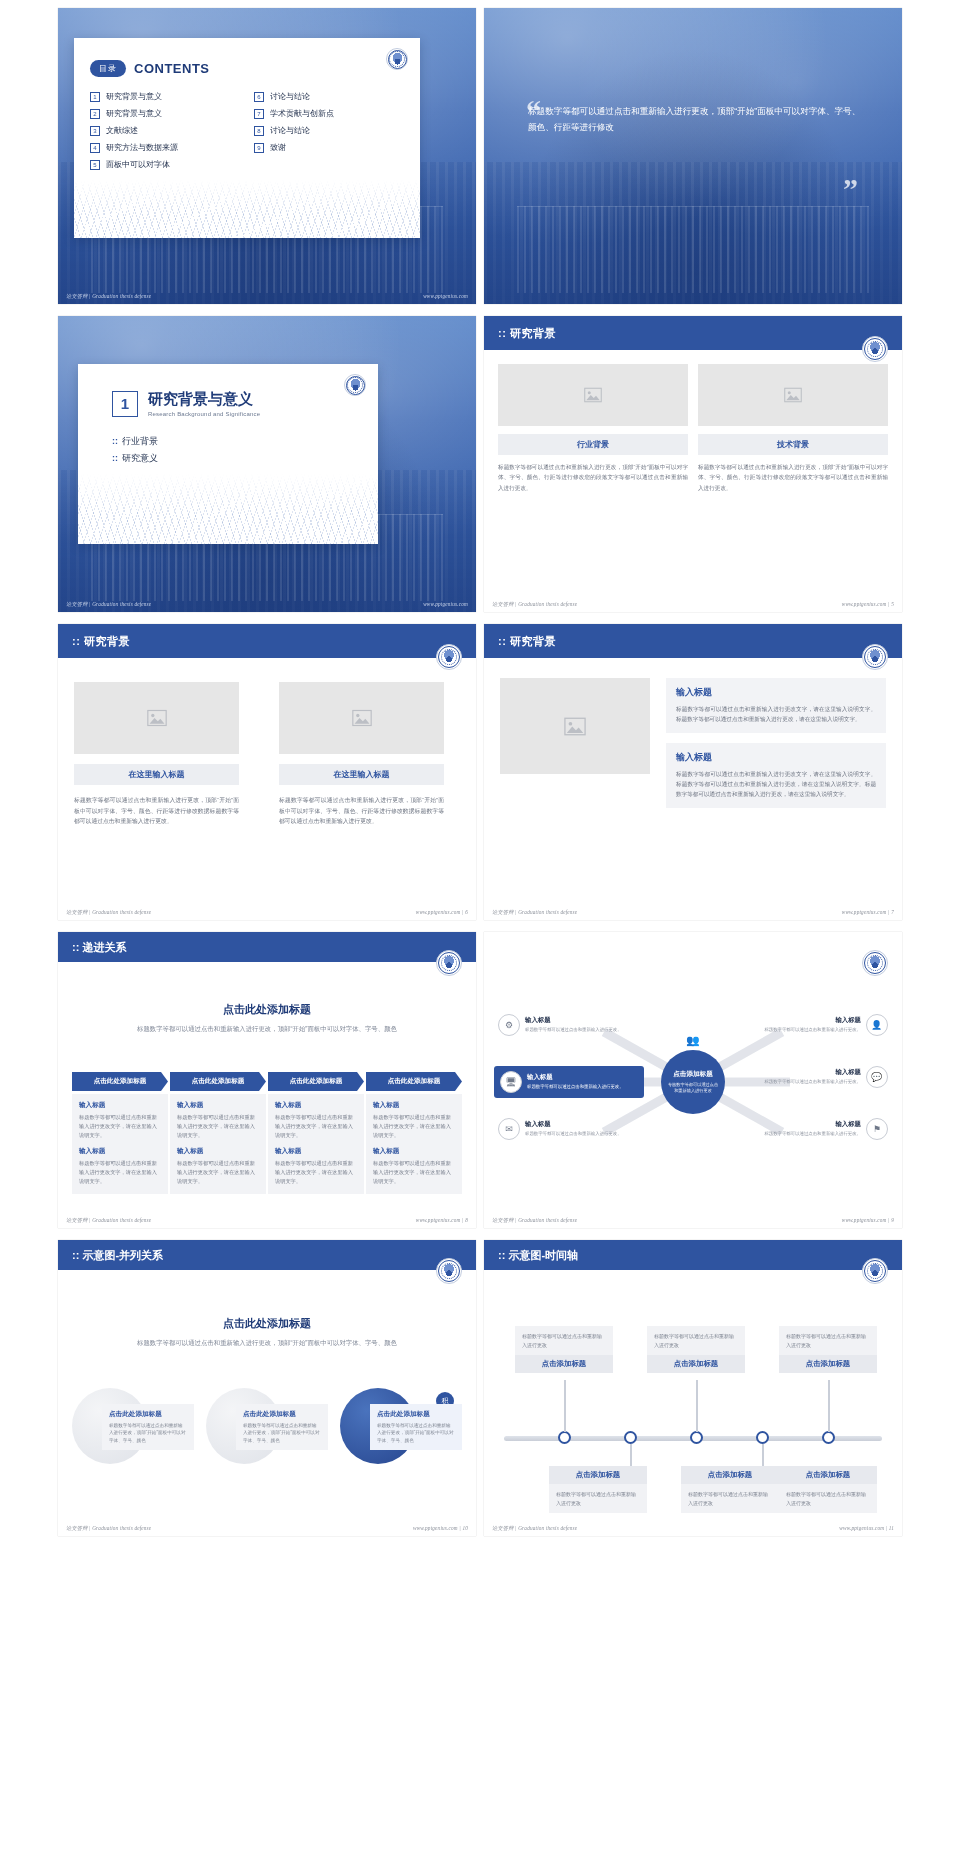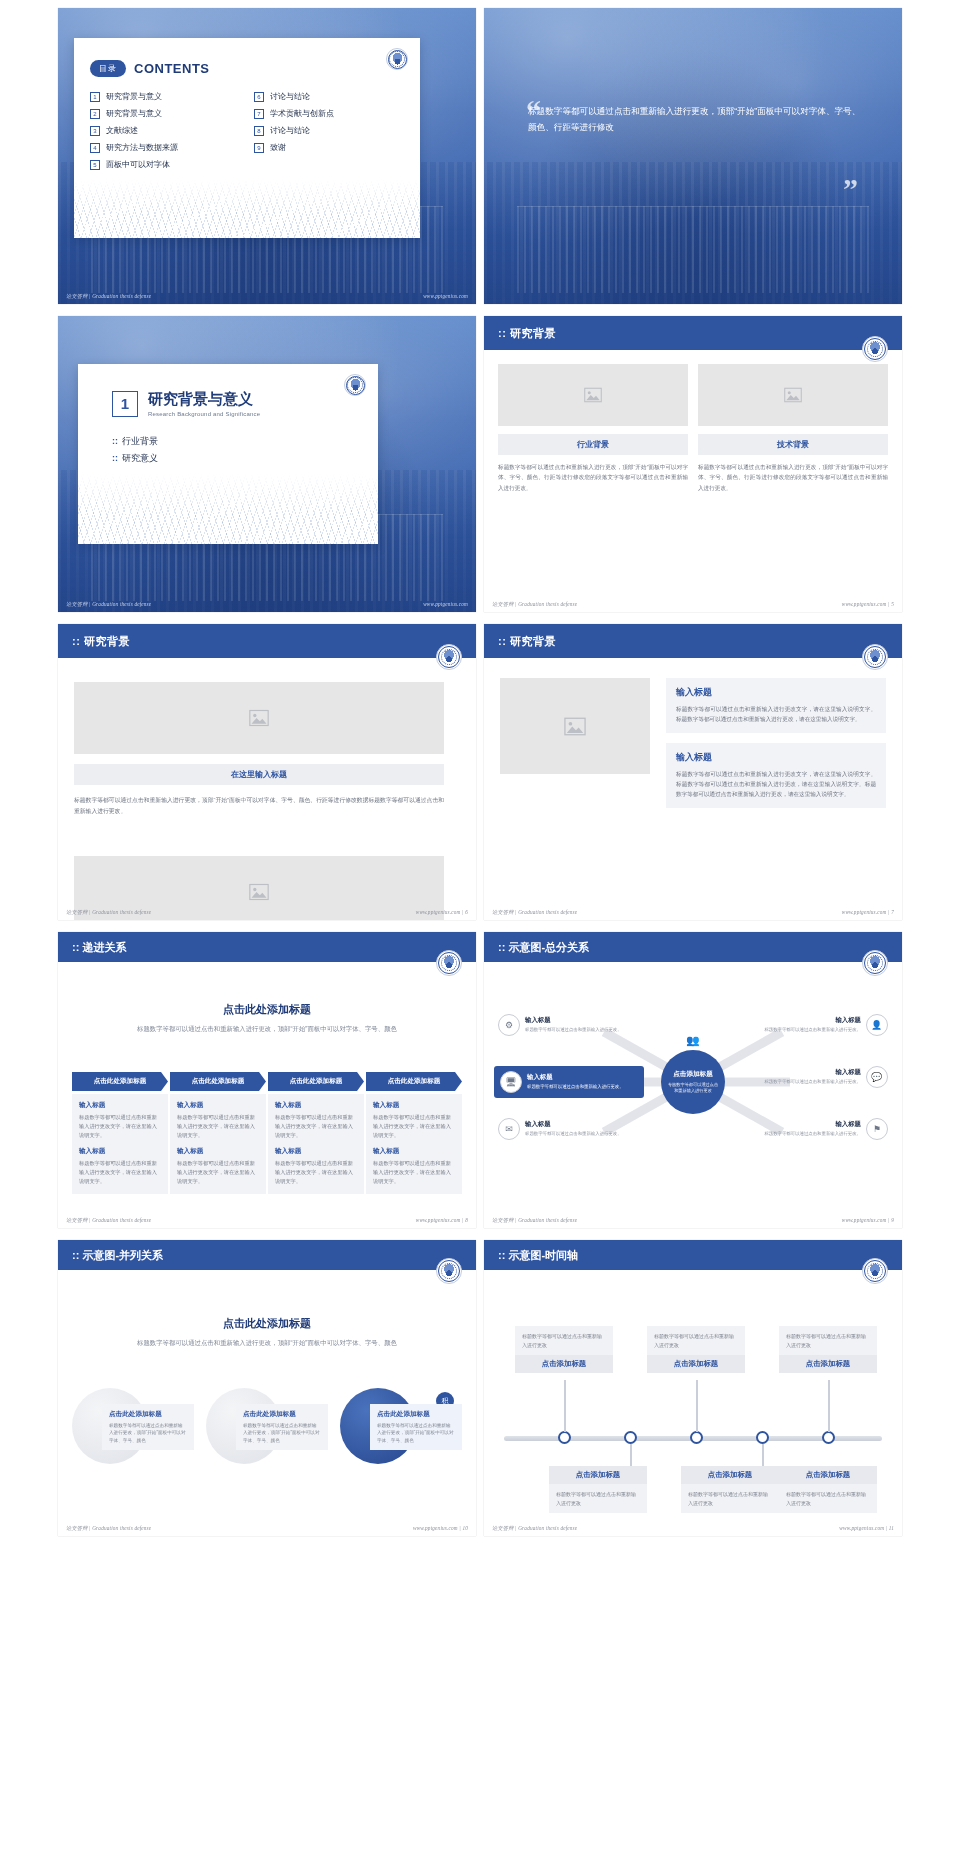--- a/index.html
+++ b/index.html
@@ -182,21 +182,21 @@
     padding: 5px 0;
   }
   .para { font-size: 5.6px; color: #6a717f; line-height: 1.85; text-align: justify; }
   
   .cols3 { position: absolute; left: 14px; right: 14px; top: 48px; display: flex; gap: 10px; }
   .cols3 > div { flex: 1; }
   .cols3 .imgph { height: 62px; }
   .cols3 .cap { margin-top: 8px; }
   .cols3 .para { margin-top: 7px; }
   
-  .cols2 { position: absolute; left: 16px; right: 32px; top: 58px; display: flex; gap: 40px; flex-direction: column; }
+  .cols2 { position: absolute; left: 16px; right: 32px; top: 58px; display: flex; gap: 40px; }
   .cols2 > div { flex: 1; }
   .cols2 .imgph { height: 72px; }
   .cols2 .cap { margin-top: 10px; }
   .cols2 .para { margin-top: 10px; font-size: 5.8px; }
   
   .s6 { position: absolute; left: 16px; right: 16px; top: 54px; display: flex; gap: 16px; }
   .s6 .imgph { width: 150px; height: 96px; }
   .s6 .txt { flex: 1; }
   .s6 .blk { background: #f2f3f6; padding: 8px 10px; }
   .s6 .blk + .blk { margin-top: 10px; }
@@ -532,23 +532,20 @@
         <p>标题数字等都可以通过点击和重新输入进行更改文字，请在这里输入说明文字。</p>
       </div>
     </div>
     <div class="footer">
       <span>论文答辩 | Graduation thesis defense</span>
       <span><span>www.pptgenius.com</span> | <span>8</span></span>
     </div>
   </div>
 
   <div class="slide">
-    <div class="hdr-wide">
-      <span>:: 示意图-总分关系</span>
-    </div>
     <div class="hdr-emblem" style="top:18px;">
         <div class="emblem"></div>
       </div>
 
     <svg style="position:absolute;left:0;top:0;width:418px;height:296px;">
       <g stroke="#dfe2e8" stroke-width="9" fill="none" opacity=".9">
         <path d="M209 150 L120 100"></path>
           <path d="M209 150 L112 150"></path>
           <path d="M209 150 L120 200"></path>
         <path d="M209 150 L298 100"></path>

